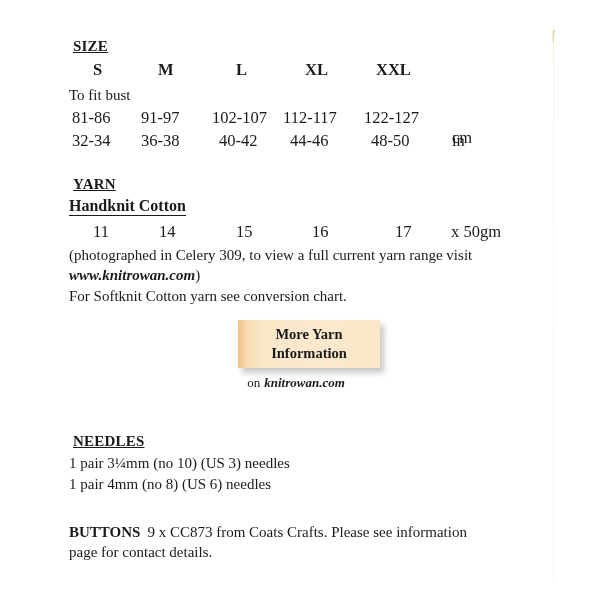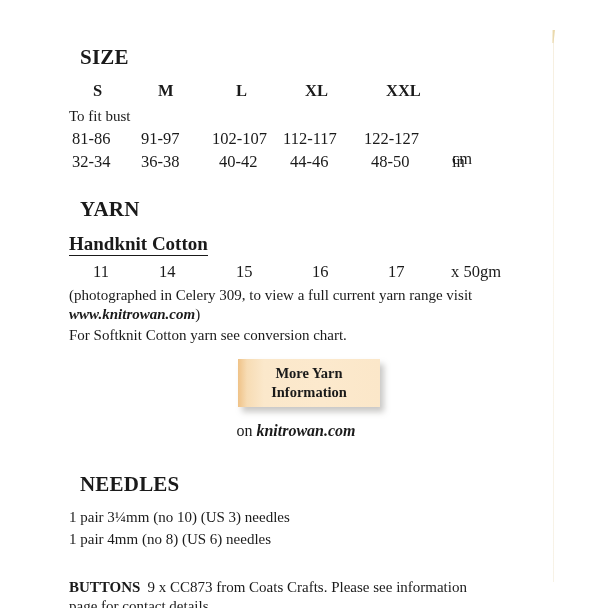--- a/index.html
+++ b/index.html
@@ -45,28 +45,29 @@
 
   .content {
     position: absolute;
     left: 69px;
     top: 34px;
     width: 470px;
   }
 
   .section-head {
     font-weight: bold;
-    font-size: 21px;
+    font-size: 15px;
     letter-spacing: 0.2px;
-    margin: 11px;
+    margin: 4px;
+    text-decoration: underline;
   }
 
   .sub-head {
     font-weight: bold;
-    font-size: 19px;
+    font-size: 16px;
     display: inline-block;
     border-bottom: 1.6px solid #1a1a1a;
     padding-bottom: 0px;
     line-height: 1.15;
   }
 
   .line {
     font-size: 15px;
     line-height: 1.32;
     margin: 0;
@@ -126,24 +127,24 @@
   .yarn-btn .btn-line {
     font-weight: bold;
     font-size: 14.5px;
     line-height: 1.28;
     color: #1a1a1a;
     text-align: center;
   }
   .btn-caption {
     position: absolute;
     left: 0;
-    top: 64px;
+    top: 56px;
     width: 440px;
     text-align: center;
-    font-size: 16px;
+    font-size: 13px;
     padding-left: 14px;
     box-sizing: border-box;
   }
   .btn-caption .dom {
     font-style: italic;
     font-weight: bold;
     margin-left: 4px;
   }
 
   .needles-block { margin-top: 14px; }
@@ -164,21 +165,21 @@
 
     <div>
       <p class="section-head">SIZE</p>
 
       <div class="sizes-wrap">
         <div class="grid head">
           <span style="left:24px;">S</span>
           <span style="left:89px;">M</span>
           <span style="left:167px;">L</span>
           <span style="left:236px;">XL</span>
-          <span style="left:317px;">XXL</span>
+          <span style="left:307px;">XXL</span>
         </div>
       </div>
 
       <p class="line tofit">To fit bust</p>
 
       <div class="rows-wrap">
         <div class="grid">
           <span style="left:3px;">81-86</span>
           <span style="left:72px;">91-97</span>
           <span style="left:143px;">102-107</span>
@@ -199,21 +200,21 @@
 
     <div class="yarn-block">
       <p class="section-head">YARN</p>
       <span class="sub-head">Handknit Cotton</span>
 
       <div class="grid yarn-nums">
         <span style="left:24px;">11</span>
         <span style="left:90px;">14</span>
         <span style="left:167px;">15</span>
         <span style="left:243px;">16</span>
-        <span style="left:319px;text-align:center;">17</span>
+        <span style="left:326px;text-align:center;">17</span>
         <span style="left:382px;">x 50gm</span>
       </div>
 
       <div class="paren-block">
         <p class="line">(photographed in Celery 309, to view a full current yarn range visit</p>
         <p class="line"><span class="ital-bold">www.knitrowan.com</span><span>)</span></p>
       </div>
 
       <p class="line" style="margin-top:1px;">For Softknit Cotton yarn see conversion chart.</p>
     </div>

